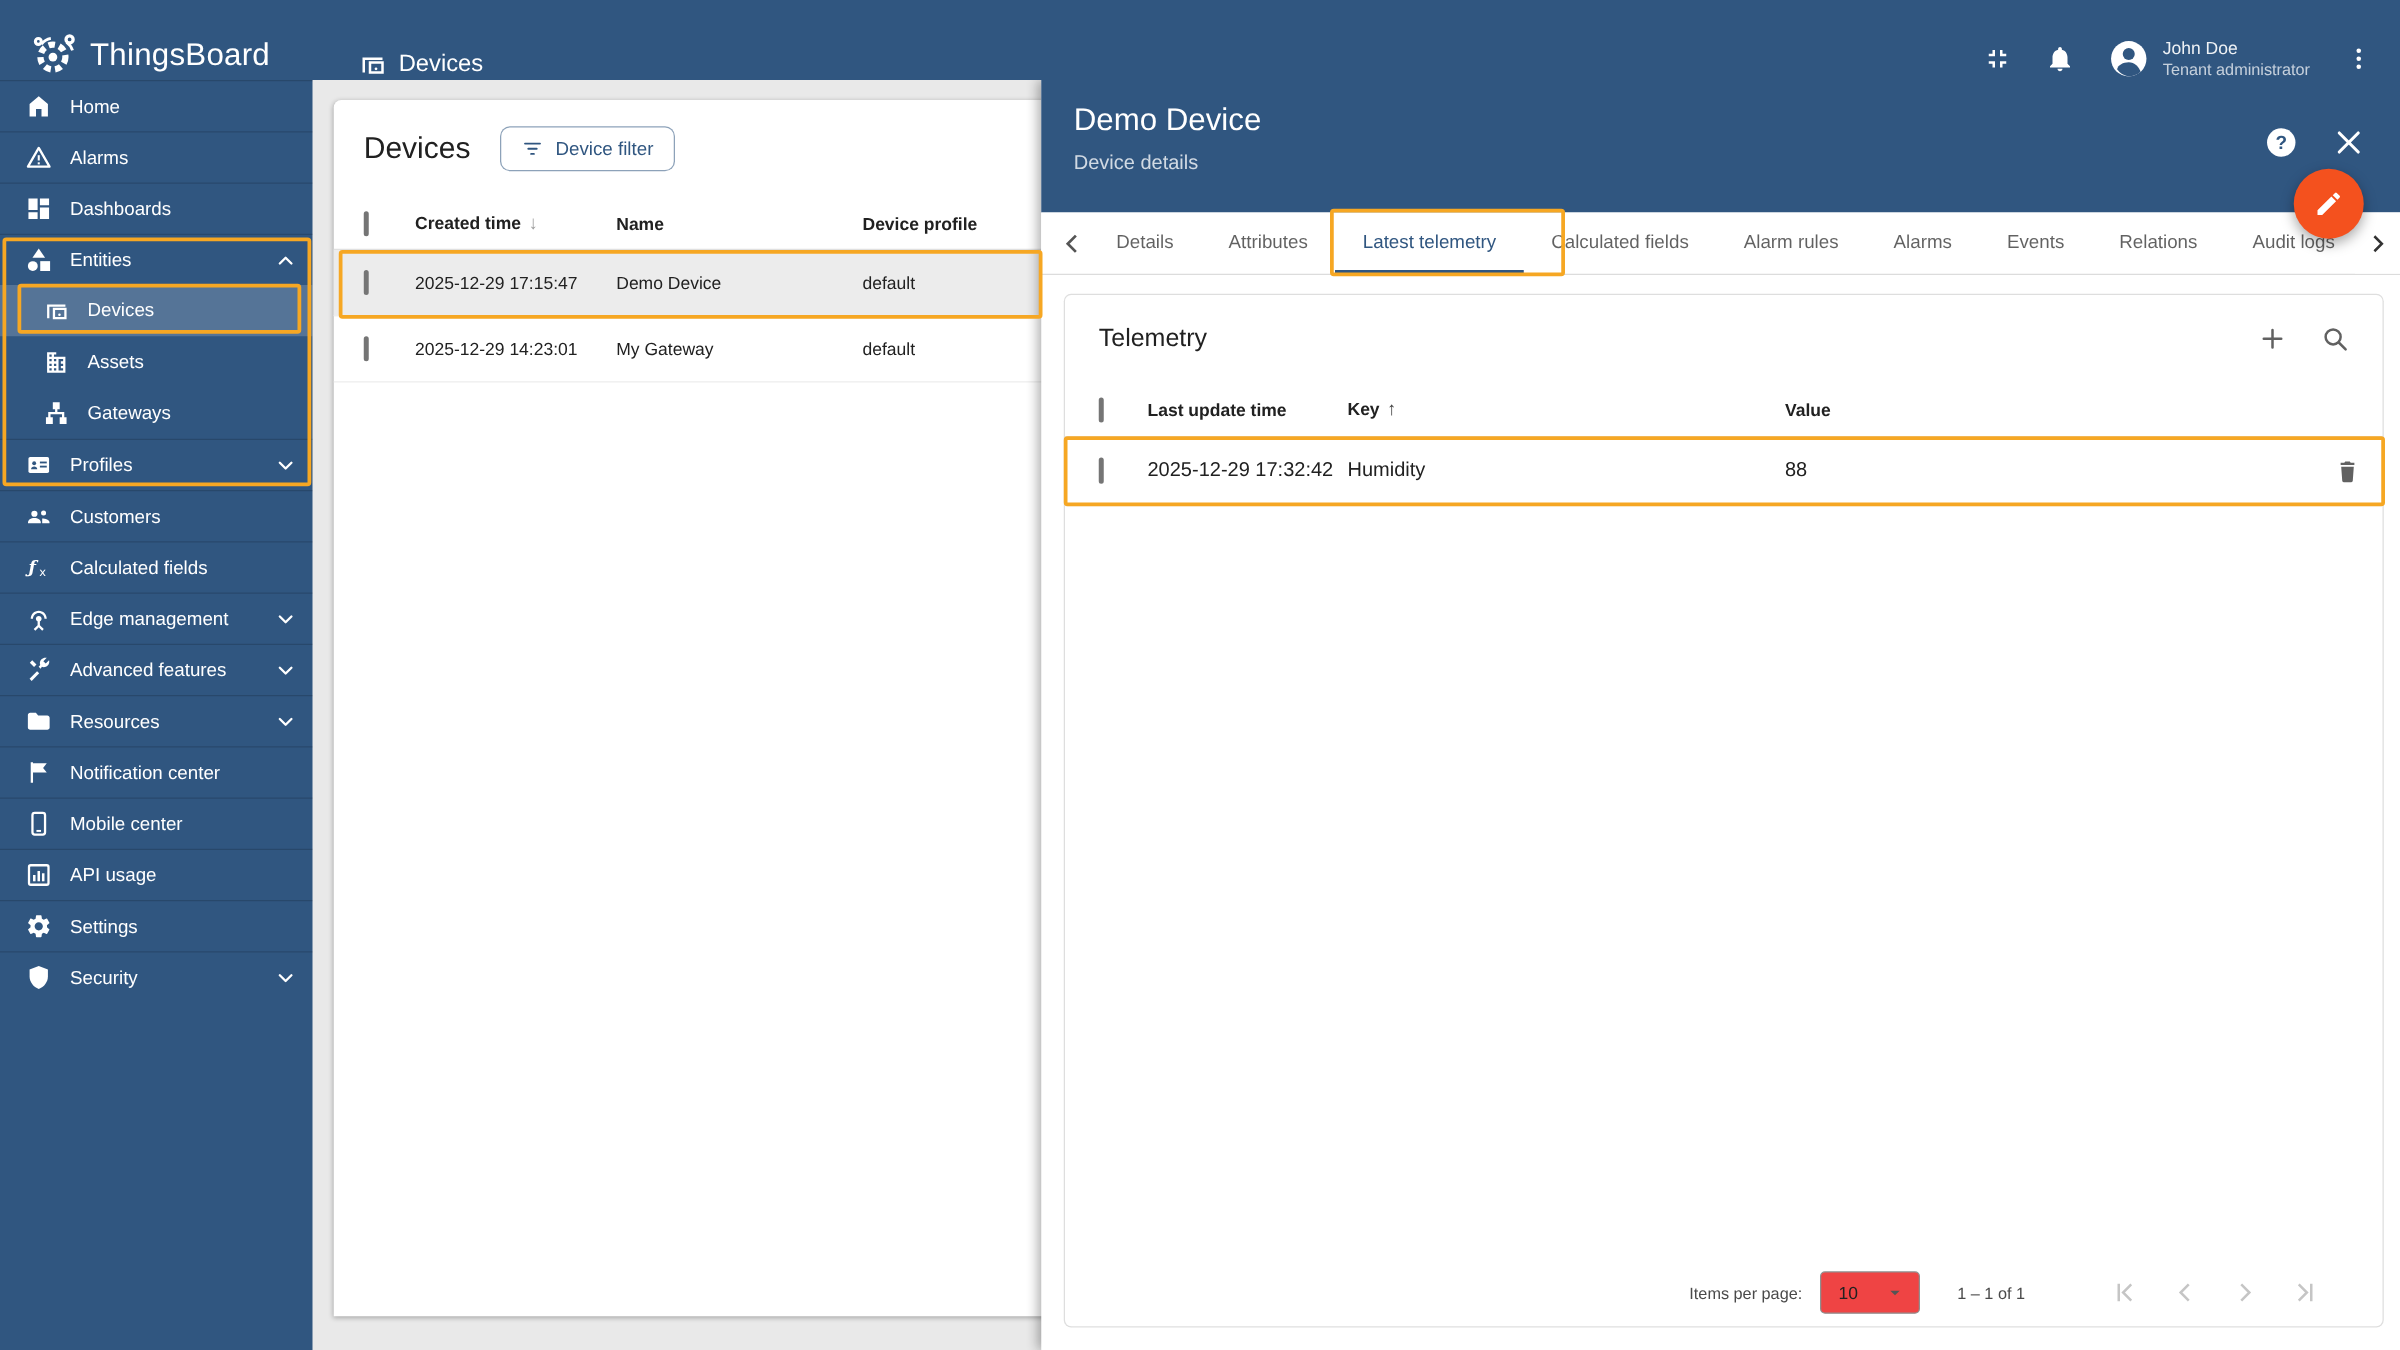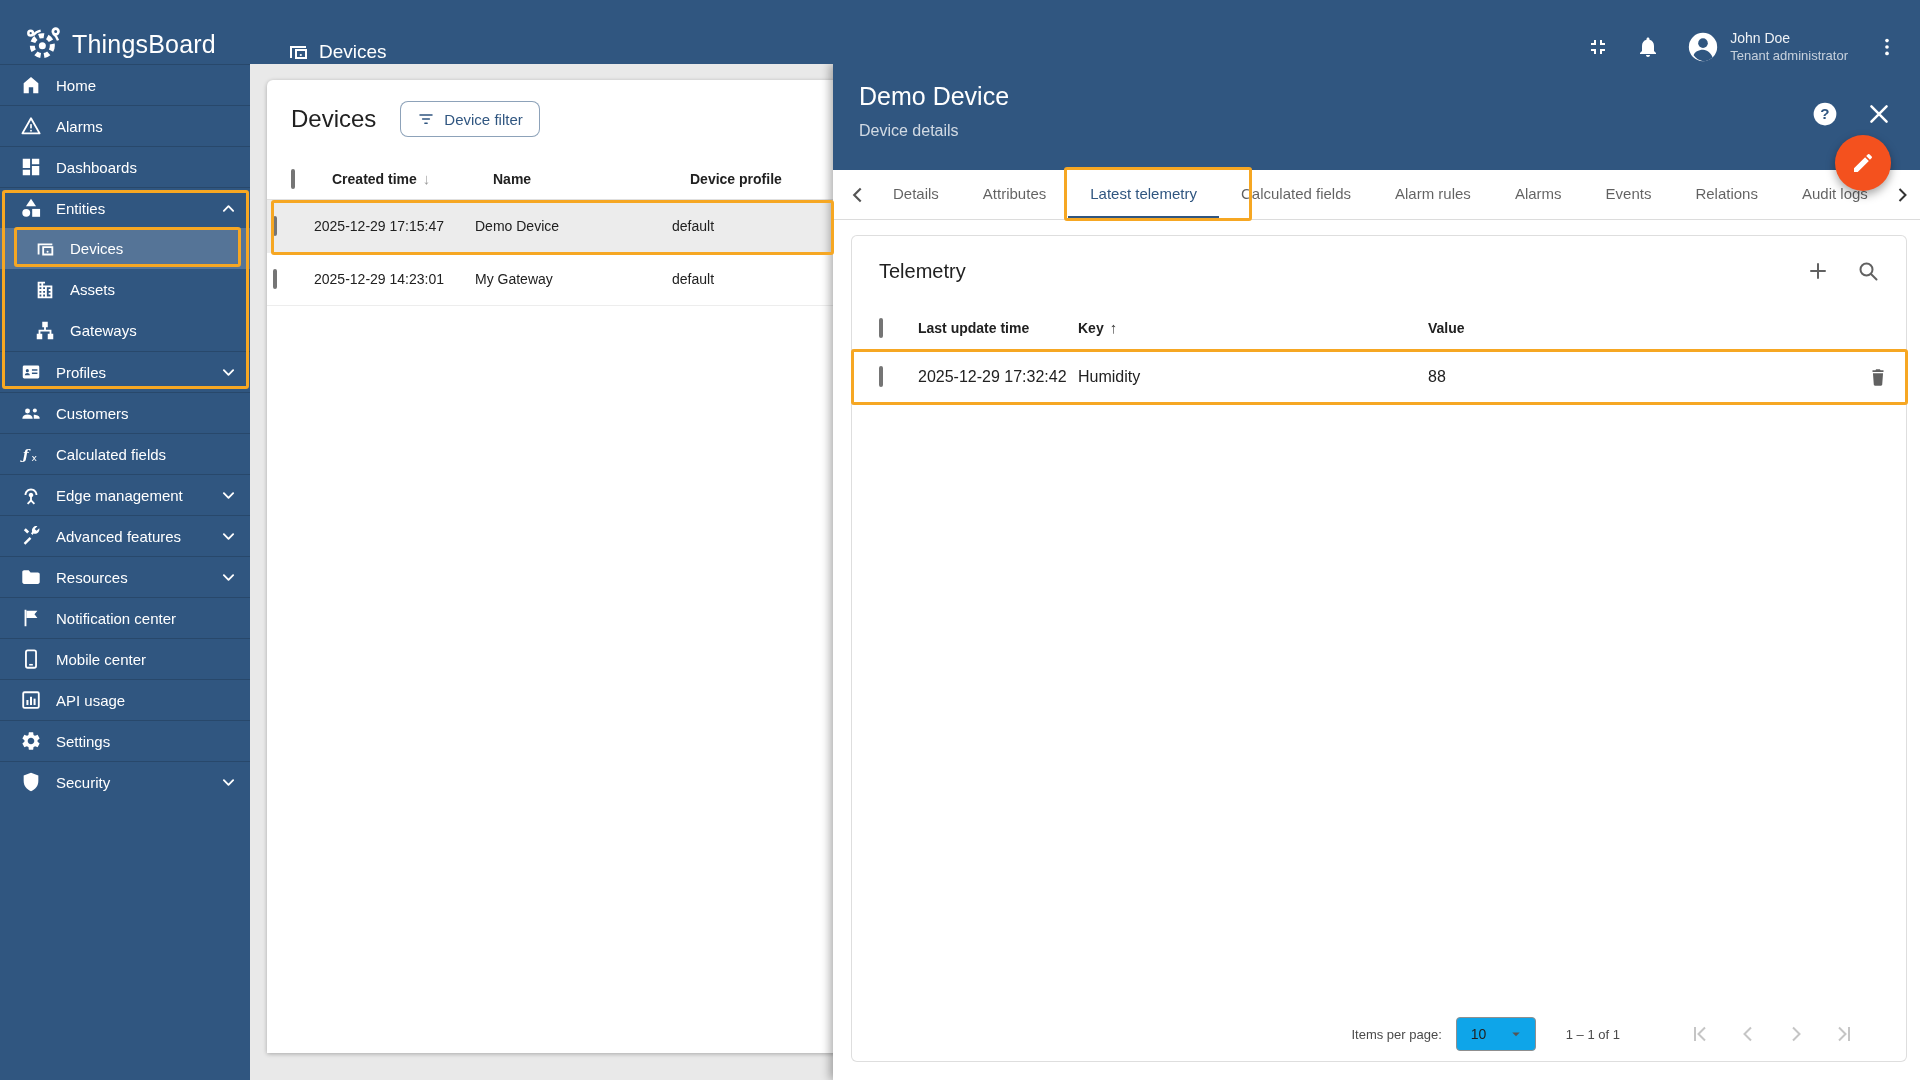--- a/index.html
+++ b/index.html
@@ -40,21 +40,21 @@
                   background:#fff; border-radius:6px 6px 0 0;
                   box-shadow:0 1px 4px rgba(0,0,0,.28); z-index:5; }
   .dc-head { height:78px; display:flex; align-items:center; padding-left:24px; }
   .dc-title { font-size:24px; font-weight:500; }
   .filter-btn { margin-left:24px; height:36px; display:flex; align-items:center; gap:9px;
                 padding:0 16px; border:1px solid rgba(48,86,128,.55); border-radius:8px;
                 color:#305680; font-size:15px; font-weight:500; background:#fff; cursor:pointer; }
   .filter-btn svg { width:18px; height:18px; }
   .dt-header { height:42px; display:flex; align-items:center; padding-left:24px;
                font-size:14px; font-weight:700; border-bottom:1px solid #e0e0e0; }
-  .dt-row { height:53px; display:flex; align-items:center; padding-left:6px;
+  .dt-row { height:53px; display:flex; align-items:center; padding-left:24px;
             font-size:14px; border-bottom:1px solid #ededed; cursor:pointer;justify-content:center; }
   .dt-row.selected { background:#ececec; }
   .c-check { width:41px; } .c-created { width:161px; } .c-name { width:197px; } .c-profile { flex:1; }
   .cbx { width:18px; height:18px; border:2px solid #757575; border-radius:3px; background:#fff; cursor:pointer; }
   .sort-desc { color:#9e9e9e; font-size:15px; margin-left:6px; font-weight:400; }
   .sort-asc  { color:#424242; font-size:15px; margin-left:6px; font-weight:400; }
 
   
   .details-panel { position:absolute; left:833px; top:64px; right:0; bottom:0; background:#fff;
                    box-shadow:-3px 0 9px rgba(0,0,0,.32); z-index:10; }
@@ -87,21 +87,21 @@
   .c2-check { width:39px; } .c2-time { width:160px; } .c2-key { width:350px; }
   .c2-value { flex:1; } .c2-act { width:56px; display:flex; justify-content:center; }
   .c2-act svg { width:22px; height:22px; color:#616161; cursor:pointer; }
 
   .tc-paginator { position:absolute; bottom:0; left:0; right:0; height:54px; display:flex;
                   align-items:center; justify-content:flex-end; padding-right:50px;
                   font-size:13px; color:#4a4a4a; }
   .pp-label { margin-right:14px; }
   .pp-select { width:80px; height:34px; border:1px solid #8f8f8f; border-radius:4px;
                display:flex; align-items:center; padding:0 10px 0 14px; font-size:14px;
-               color:#212121; margin-right:30px; cursor:pointer; background:#0ea5e9; }
+               color:#212121; margin-right:30px; cursor:pointer; background:#ef4444; }
   .pp-select .val { flex:1; }
   .pp-select svg { width:18px; height:18px; color:#555; }
   .pp-range { margin-right:44px; }
   .pp-nav { width:24px; height:24px; color:#c5c5c5; margin-left:24px; cursor:default; }
 
   
   .fab { position:absolute; left:1835px; top:135px; width:56px; height:56px; border-radius:50%;
          background:#f4511e; z-index:25; display:flex; align-items:center; justify-content:center;
          box-shadow:0 4px 10px rgba(0,0,0,.35); cursor:pointer; }
   .fab svg { width:24px; height:24px; }

